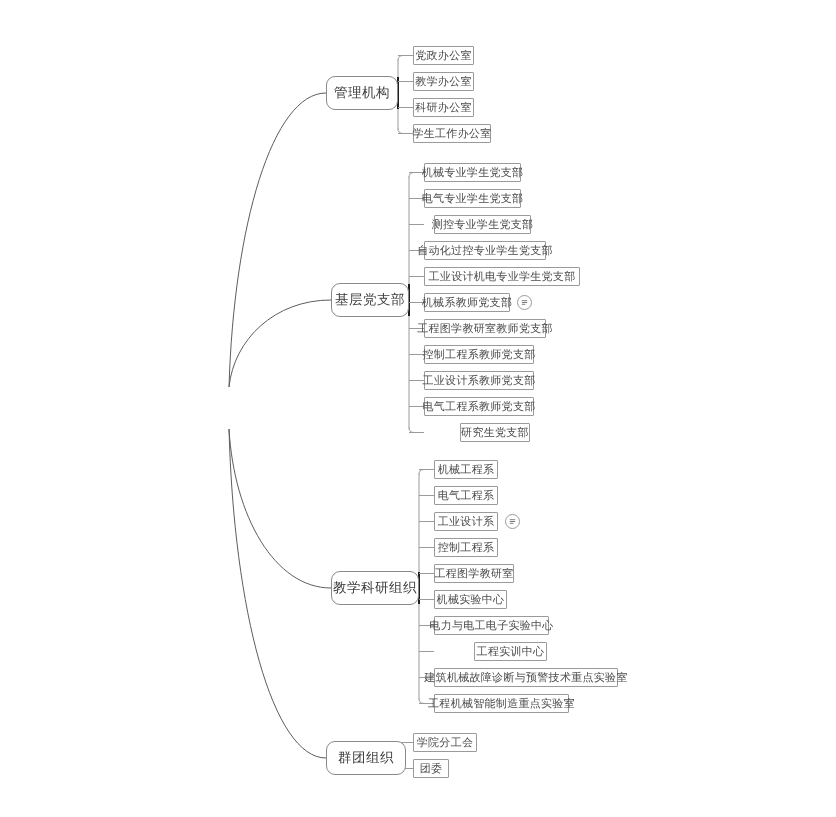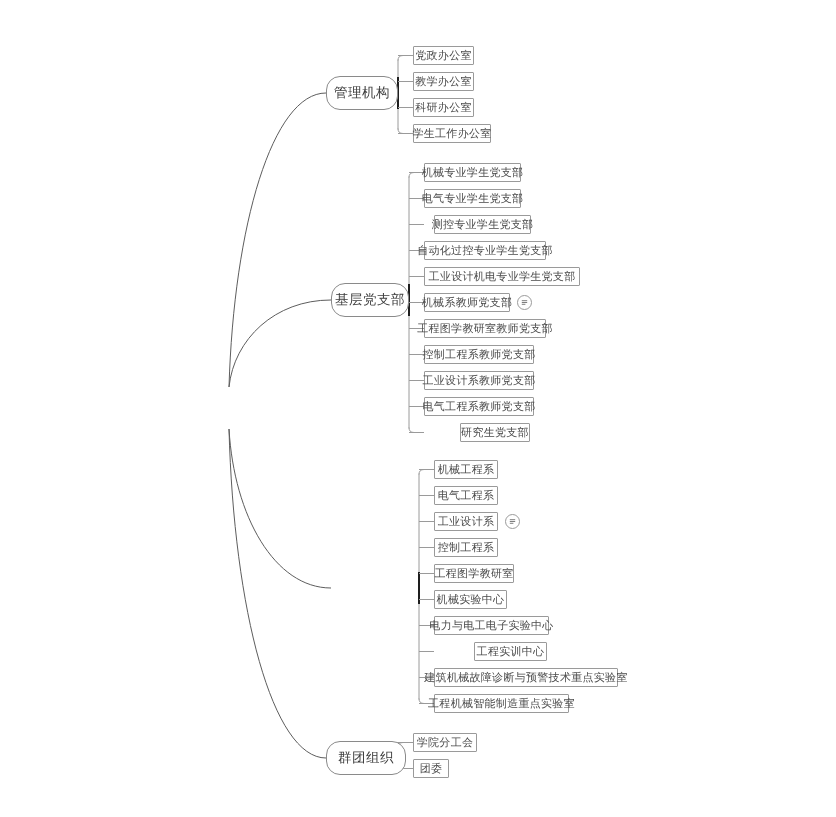--- a/index.html
+++ b/index.html
@@ -15,21 +15,21 @@
 
   
   .root{
     border:2px solid #2b2b2b;border-radius:14px;background:#ffffff;
     font-size:20px;color:#3a3a3a;letter-spacing:1px;
     padding:0 14px;
   }
 
   
   .branch{
-    border:1px solid #8a8a8a;border-radius:14px;background:#ffffff;
+    border:1px solid #8a8a8a;border-radius:9px;background:#ffffff;
     font-size:13.5px;color:#3c3c3c;letter-spacing:.5px;padding:0 10px;
   }
 
   
   .leaf{
     border:1px solid #9a9a9a;background:#ffffff;border-radius:1px;
     font-size:11px;color:#4a4a4a;padding:0 6px;letter-spacing:.3px;
   }
 
   .leaf-wrap{position:absolute;display:flex;align-items:center;}
@@ -146,20 +146,21 @@
     </div>
     <div class="leaf-wrap" style="left: 424px; top: 371px;">
       <div class="node leaf" style="position: relative; width: 110px; height: 19px;">工业设计系教师党支部</div>
     </div>
     <div class="leaf-wrap" style="left: 424px; top: 397px;">
       <div class="node leaf" style="position: relative; width: 110px; height: 19px;">电气工程系教师党支部</div>
     </div>
     <div class="leaf-wrap" style="left: 424px; top: 423px; padding-left: 36px;">
       <div class="node leaf" style="position: relative; width: 70px; height: 19px;">研究生党支部</div>
     </div>
+    <div class="node branch" style="left: 331px; top: 571px; width: 88px; height: 34px;">教学科研组织</div>
     <div class="leaf-wrap" style="left: 434px; top: 460px;">
       <div class="node leaf" style="position: relative; width: 64px; height: 19px;">机械工程系</div>
     </div>
     <div class="leaf-wrap" style="left: 434px; top: 486px;">
       <div class="node leaf" style="position: relative; width: 64px; height: 19px;">电气工程系</div>
     </div>
     <div class="leaf-wrap" style="left: 434px; top: 512px;">
       <div class="node leaf" style="position: relative; width: 64px; height: 19px;">工业设计系</div>
       <span class="badge">
         <svg width="9" height="9" viewBox="0 0 10 10">

